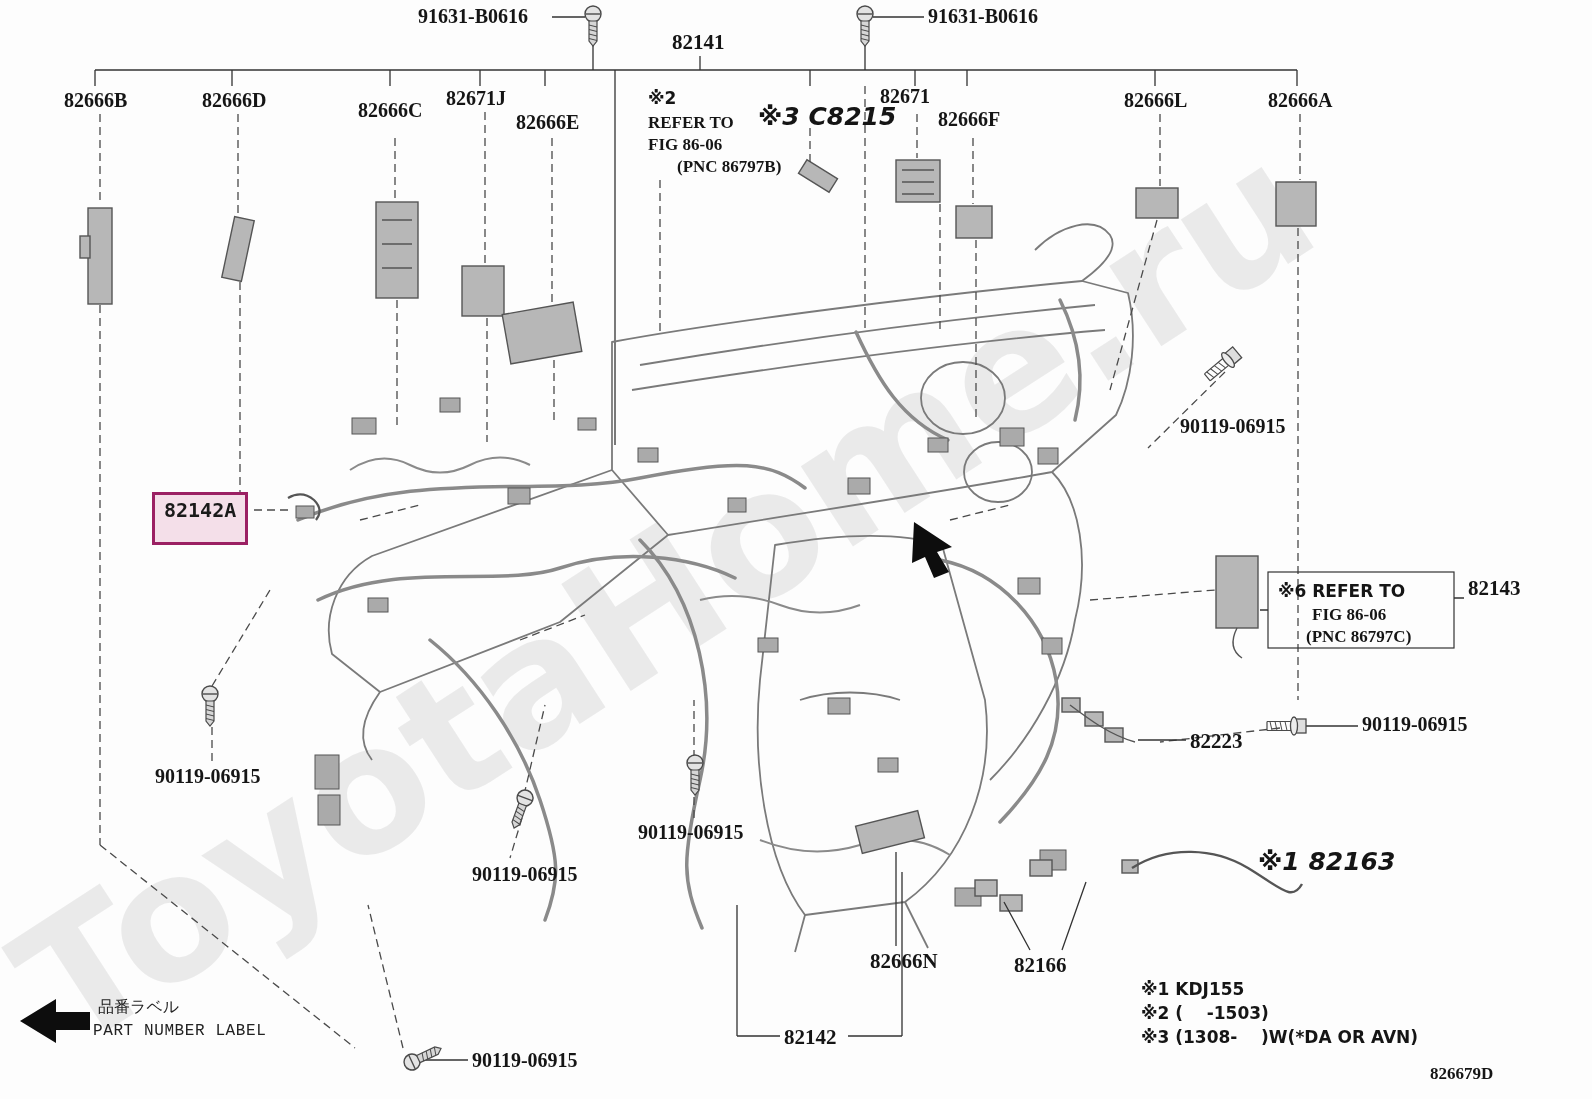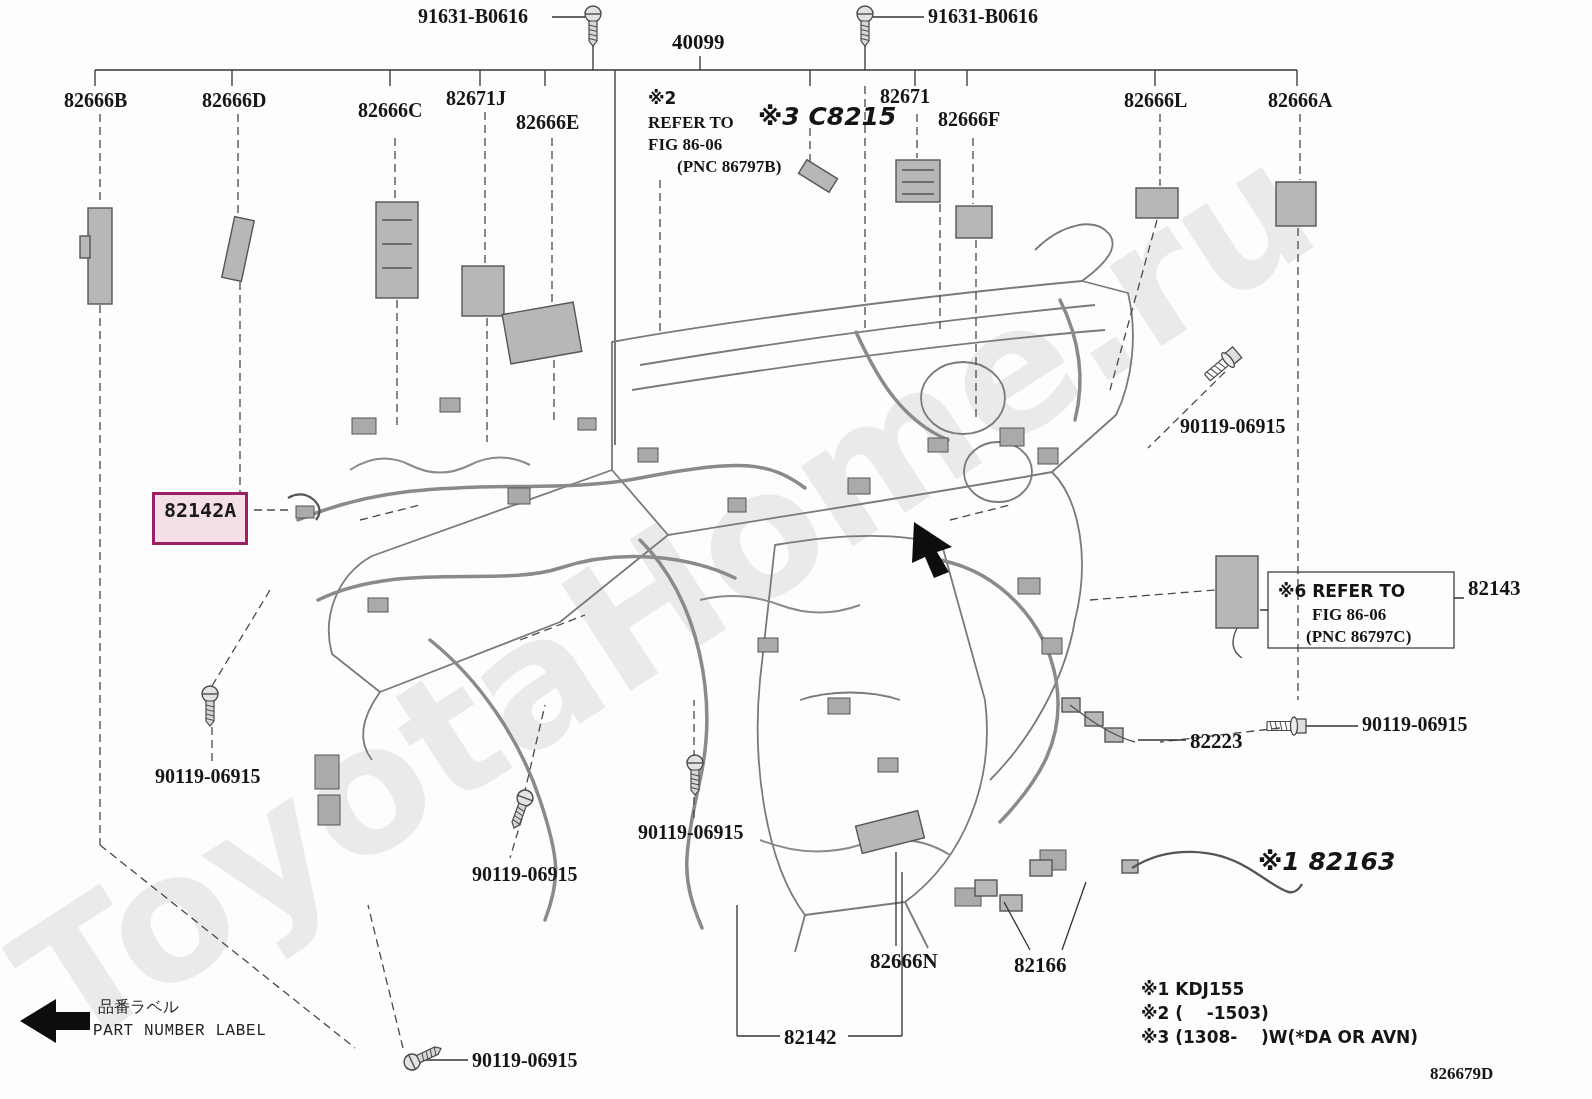--- a/index.html
+++ b/index.html
@@ -208,21 +208,21 @@
     <use href="#screw-shape" transform="translate(412,1062) rotate(-115)"></use>
     <use href="#bolt-shape" transform="translate(1228,360) rotate(140)"></use>
     <use href="#bolt-shape" transform="translate(1294,726) rotate(180)"></use>
 
     <path d="M914,522 L952,547 L937,552 L949,572 L934,578 L925,557 L912,563 Z" fill="#0d0d0d"></path>
     <path d="M20,1021 L56,999 L56,1012 L90,1012 L90,1030 L56,1030 L56,1043 Z" fill="#0d0d0d"></path>
   </svg>
 
   <div class="lbl" style="left:418px;top:6px">91631-B0616</div>
   <div class="lbl" style="left:928px;top:6px">91631-B0616</div>
-  <div class="lbl lg" style="left:672px;top:31px">40099</div>
+  <div class="lbl lg" style="left:672px;top:31px">82141</div>
 
   <div class="lbl" style="left:64px;top:90px">82666B</div>
   <div class="lbl" style="left:202px;top:90px">82666D</div>
   <div class="lbl" style="left:358px;top:100px">82666C</div>
   <div class="lbl" style="left:446px;top:88px">82671J</div>
   <div class="lbl" style="left:516px;top:112px">82666E</div>
 
   <div class="note" style="left:648px;top:90px">※2</div>
   <div class="lbl sm" style="left:648px;top:114px">REFER TO</div>
   <div class="lbl sm" style="left:648px;top:136px">FIG 86-06</div>

